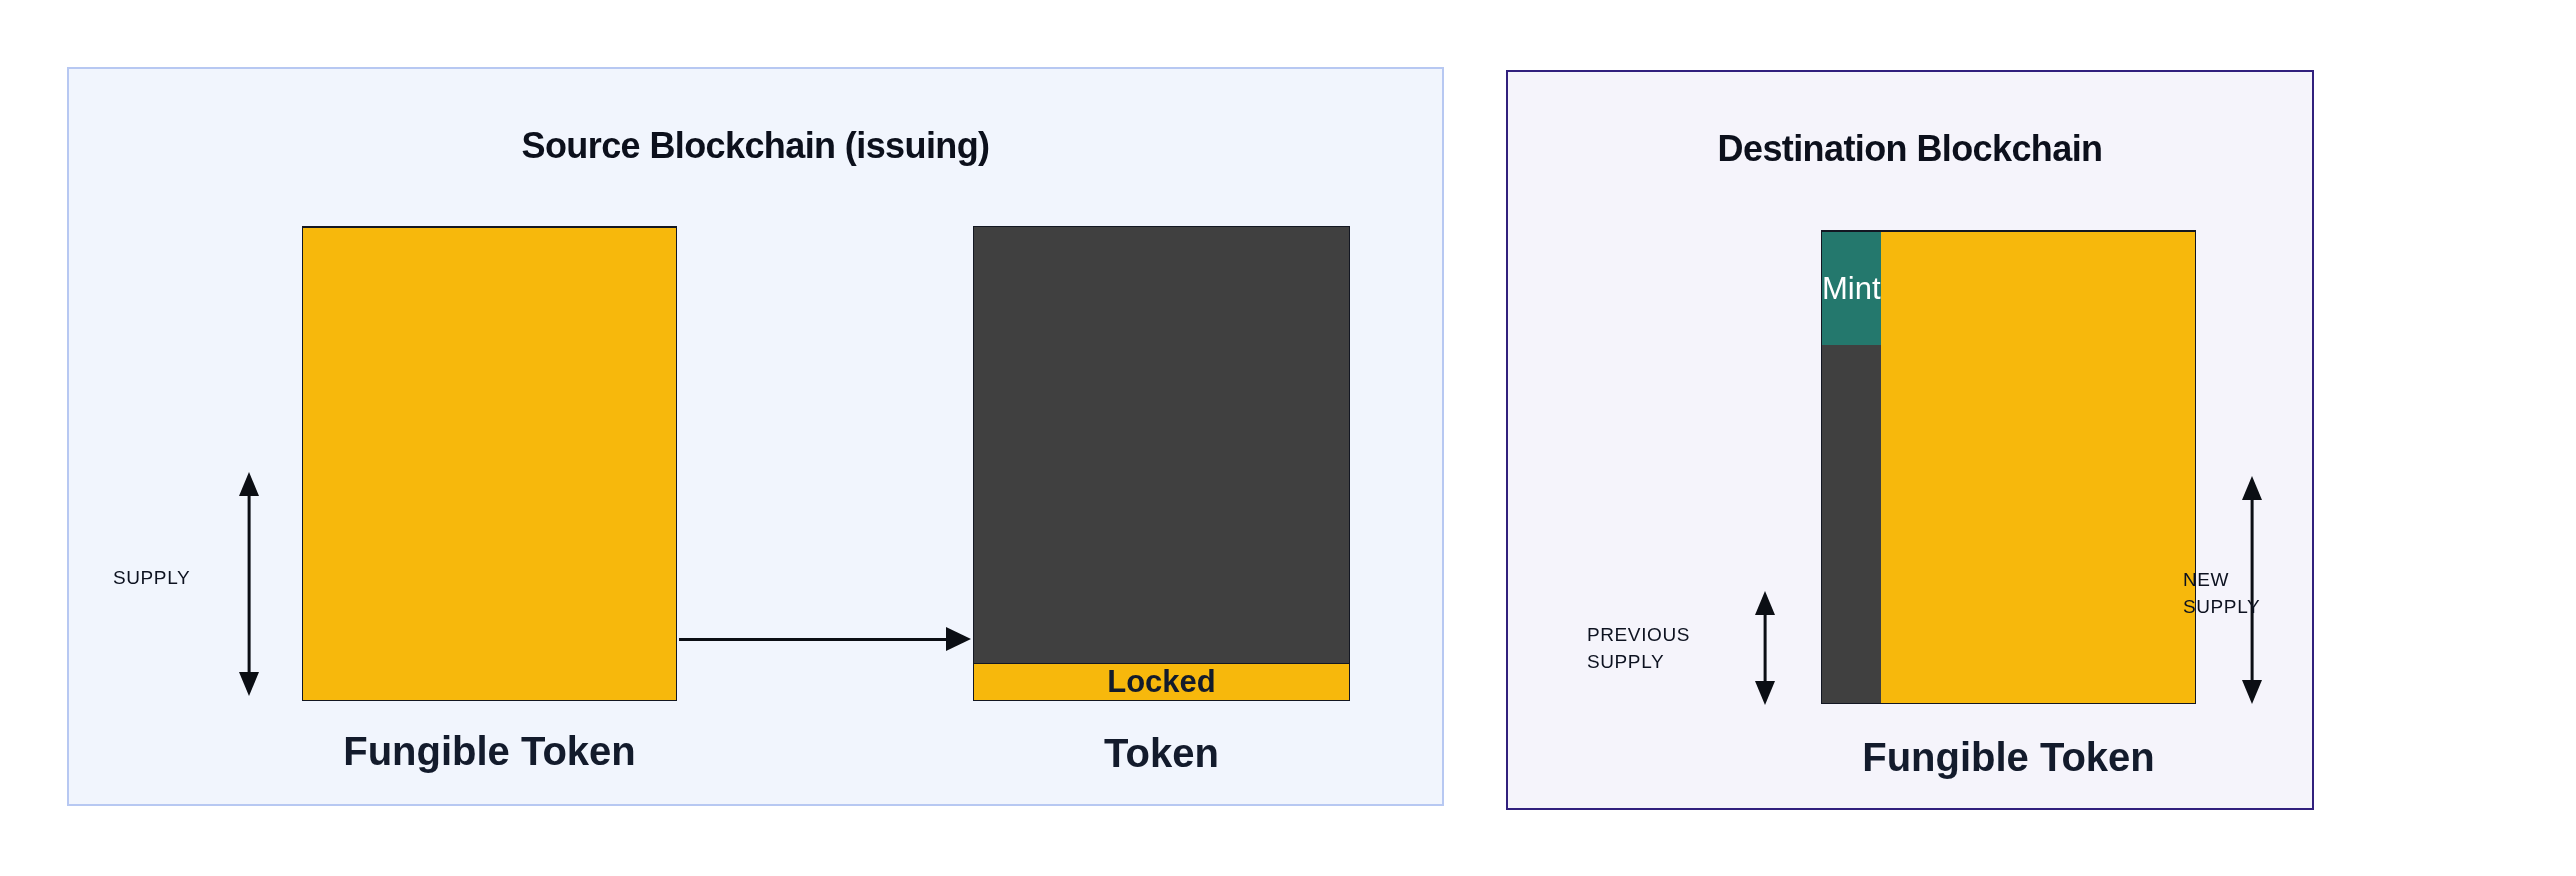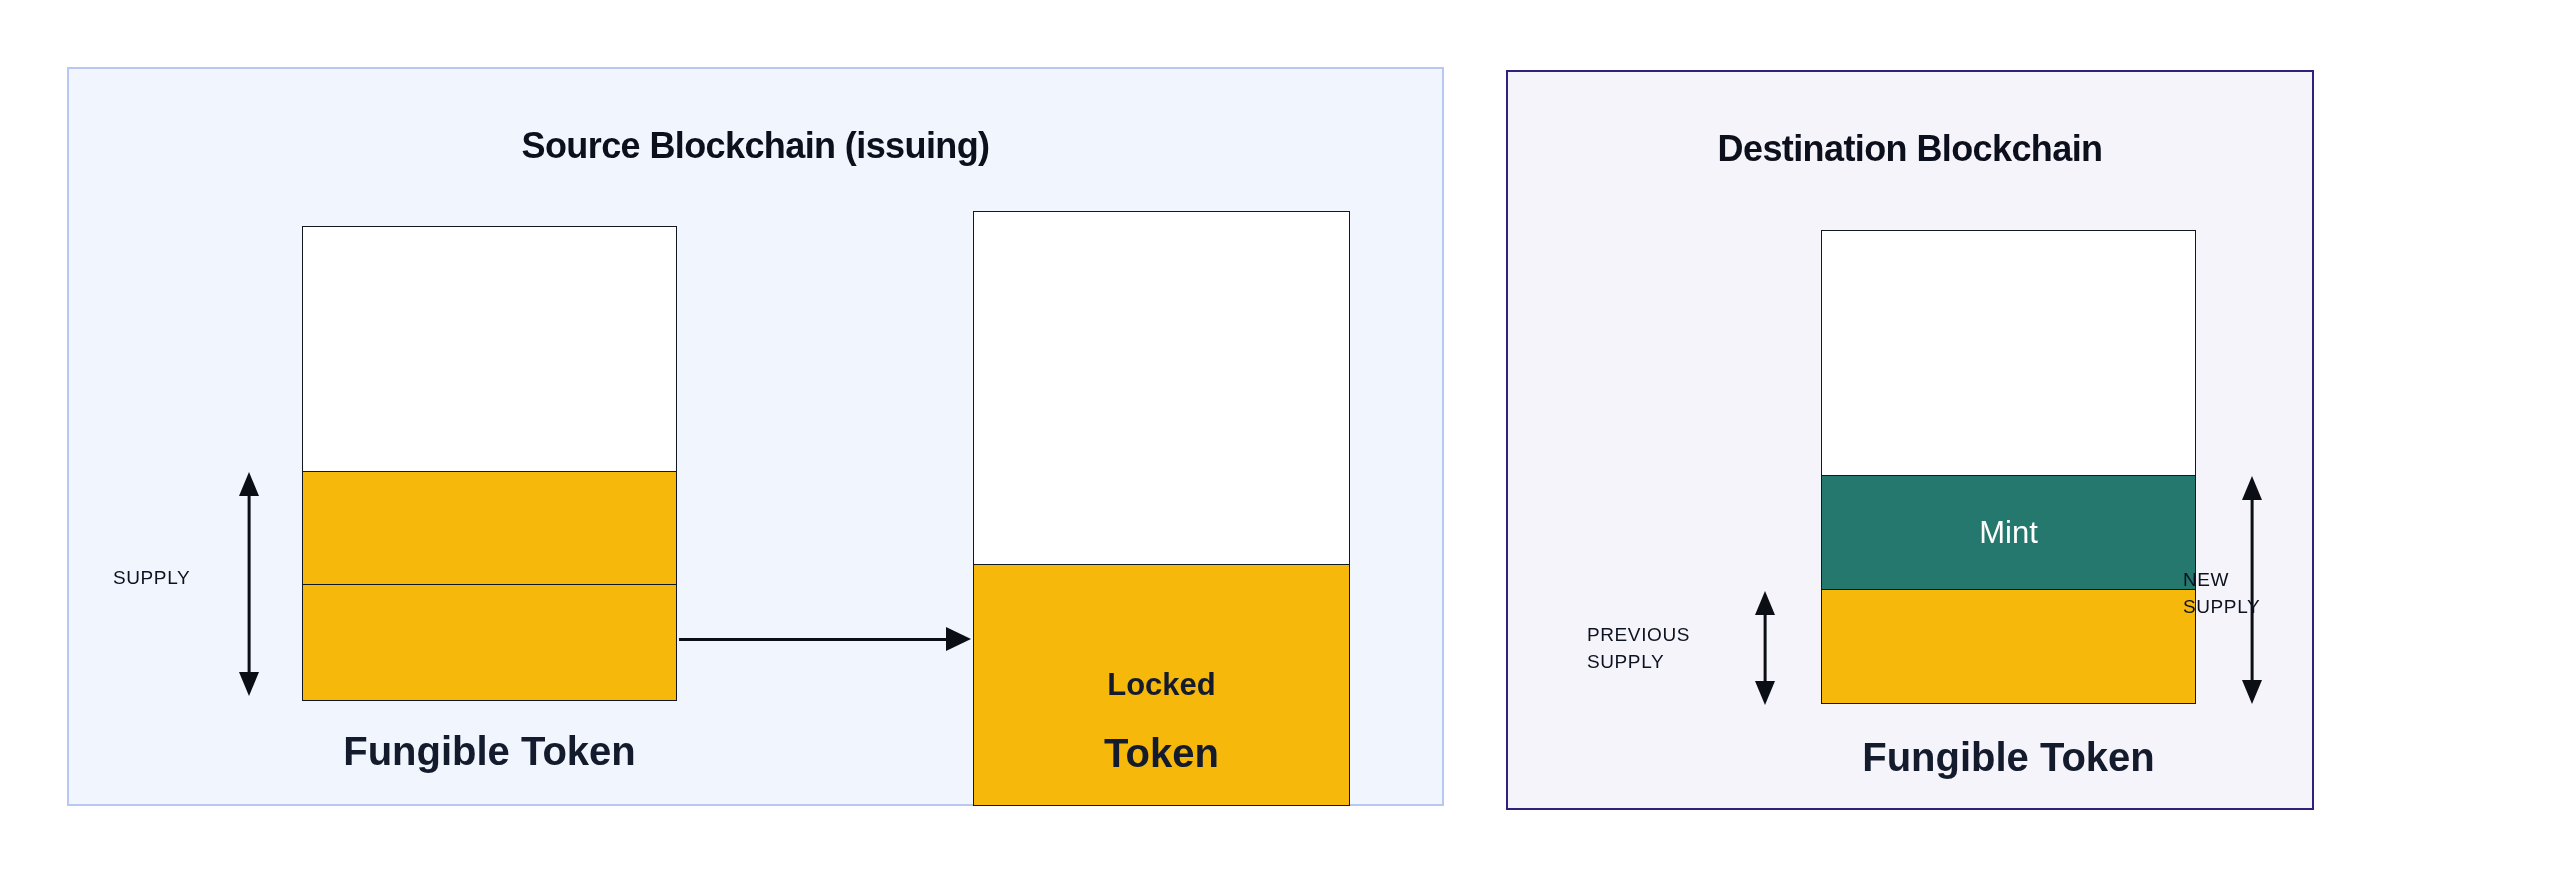--- a/index.html
+++ b/index.html
@@ -37,21 +37,21 @@
     position:absolute;left:0;right:0;top:55px;
     text-align:center;
     font-size:36px;font-weight:700;line-height:1.2;
     letter-spacing:-0.6px;
     color:#0c101c;
   }
   .token-box{
     position:absolute;box-sizing:border-box;
     border:1.7px solid var(--box-border);
     background:#404040;
-    display:flex;flex-direction:column;
+    display:flex;flex-direction:row;
   }
   .seg{box-sizing:border-box;display:flex;align-items:center;justify-content:center;}
   .seg-white{background:#ffffff;}
   .seg-yellow{background:var(--yellow);border-top:1.7px solid var(--box-border);}
   .seg-teal{background:var(--teal);border-top:1.7px solid var(--box-border);}
   .seg-label{font-size:31px;font-weight:600;color:#131b2c;}
   .seg-label-light{font-size:31px;font-weight:500;color:#ffffff;}
   .box-caption{
     position:absolute;text-align:center;
     font-size:40px;font-weight:600;line-height:1;
@@ -109,21 +109,21 @@
     <div class="token-box" style="left:233px;top:157px;width:375px;height:475px;">
       <div class="seg seg-white" style="height:244px;"></div>
       <div class="seg seg-yellow" style="height:113px;"></div>
       <div class="seg seg-yellow" style="flex:1;"></div>
     </div>
     <div class="box-caption" style="left:233px;top:662px;width:375px;">Fungible Token</div>
 
     <div class="harrow-line" style="left:610px;top:569px;width:268px;"></div>
     <div class="harrow-head" style="left:877px;top:558px;"></div>
 
-    <div class="token-box" style="left:904px;top:142px;width:377px;height:595px;">
+    <div class="token-box" style="left:904px;top:157px;width:377px;height:475px;align-items:flex-end;">
       <div class="seg seg-white" style="height:352px;"></div>
       <div class="seg seg-yellow" style="flex:1;">
         <span class="seg-label">Locked</span>
       </div>
     </div>
     <div class="box-caption" style="left:904px;top:664px;width:377px;">Token</div>
   </div>
 
   <div class="panel panel-right">
 

